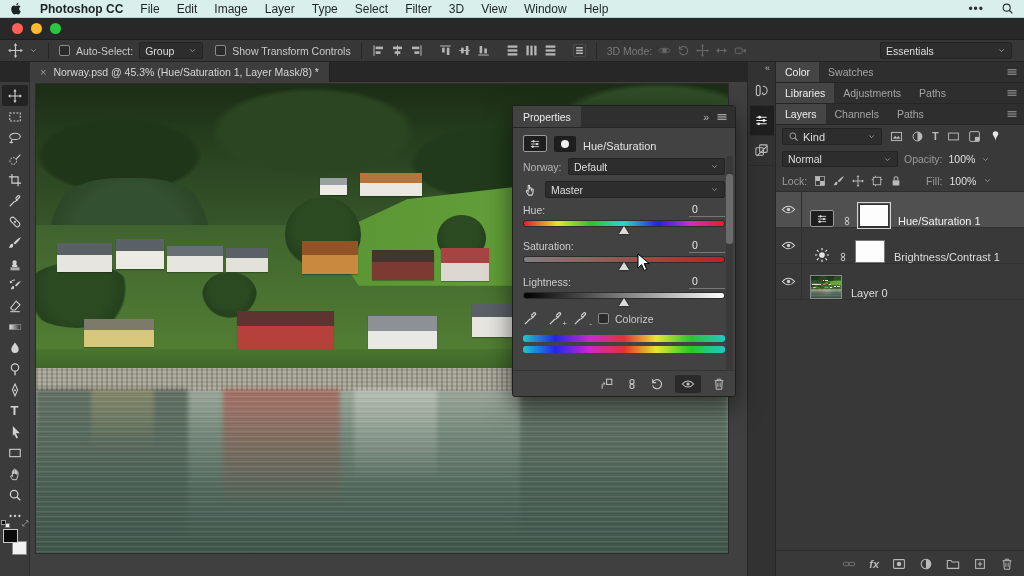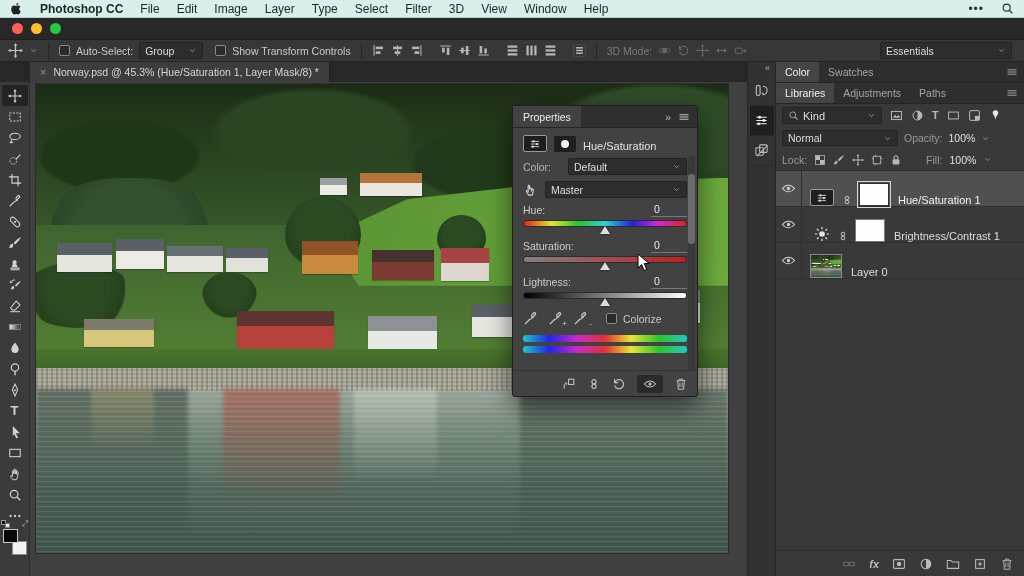--- a/index.html
+++ b/index.html
@@ -131,21 +131,21 @@
 .maskthumb{width:30px;height:23px;background:#fdfdfd;border:1px solid #777;margin-left:6px;flex:none}
 .maskthumb.selm{outline:1px solid #d6d6d6;outline-offset:1px;border-color:#333}
 .pthumb{width:32px;height:24px;position:relative;overflow:hidden;border:1px solid #8a8a8a;margin-left:8px;flex:none}
 .lname{margin-left:9px;white-space:nowrap}
 .layersempty{flex:1;background:#383838}
 .layersfooter{height:26px;border-top:1px solid #2c2c2c;display:flex;align-items:center;justify-content:flex-end;gap:13px;padding-right:10px;flex:none}
 .layersfooter .ic{width:14px;height:14px;color:#b9b9b9}
 .fx{font-size:11px;font-style:italic;font-weight:bold;color:#b9b9b9}
 .dimmed{opacity:.42}
 
-.props{position:absolute;left:512px;top:105px;width:186px;height:292px;background:#424242;border:1px solid #1f1f1f;border-radius:3px;box-shadow:0 10px 26px rgba(0,0,0,.55);z-index:10;display:flex;flex-direction:column;font-size:10.5px}
+.props{position:absolute;left:512px;top:105px;width:224px;height:292px;background:#424242;border:1px solid #1f1f1f;border-radius:3px;box-shadow:0 10px 26px rgba(0,0,0,.55);z-index:10;display:flex;flex-direction:column;font-size:10.5px}
 .phead{height:22px;background:#2f2f2f;display:flex;align-items:stretch;flex:none;border-bottom:1px solid #262626}
 .ptab2{background:#424242;display:flex;align-items:center;padding:0 10px;color:#ececec;font-size:10.5px}
 .phead .right{margin-left:auto;display:flex;align-items:center;gap:7px;padding-right:7px;color:#b5b5b5}
 .adjrow{display:flex;align-items:flex-end;gap:7px;padding:7px 10px 3px}
 .maskbadge{width:22px;height:16px;background:#1e1e1e;border-radius:2px;display:flex;align-items:center;justify-content:center}
 .maskbadge i{width:8px;height:8px;border-radius:50%;background:#f0f0f0}
 .adjtitle{color:#e2e2e2;font-size:11px}
 .prow{display:flex;align-items:center;gap:7px;padding:3px 10px}
 .plabel{color:#b5b5b5;width:38px;flex:none}
 .prow .dd{flex:1;height:17px}
@@ -154,21 +154,21 @@
 .srow1{display:flex;align-items:center;justify-content:space-between}
 .sval{width:36px;border-bottom:1px solid #787878;color:#e8e8e8;padding:0 0 1px 3px}
 .track{position:relative;height:7px;border-radius:3px;border:1px solid #2c2c2c;margin-top:3px;margin-bottom:10px}
 .tk-hue{background:linear-gradient(90deg,#e02020,#e6e62a 17%,#2ac42a 33%,#2ad4d4 50%,#2222e0 67%,#d428d4 83%,#e02020)}
 .tk-sat{background:linear-gradient(90deg,#808080,#c02020)}
 .tk-lit{background:linear-gradient(90deg,#000,#fff)}
 .thumbtri{position:absolute;left:50%;transform:translateX(-50%);top:5px;width:0;height:0;border-left:5px solid transparent;border-right:5px solid transparent;border-bottom:8px solid #dcdcdc;filter:drop-shadow(0 0 1px #111)}
 .edrow{display:flex;align-items:center;gap:10px;padding:2px 10px}
 .edrop{position:relative;width:15px;height:15px;color:#cfcfcf}
 .edsign{position:absolute;right:-4px;bottom:-2px;font-size:8px;color:#cfcfcf}
-.edrow .colorize{display:flex;align-items:center;gap:6px;margin-left:8px;color:#c9c9c9}
+.edrow .colorize{display:flex;align-items:center;gap:6px;margin-left:0;color:#c9c9c9}
 .specwrap{padding:7px 10px 0}
 .specbar{height:7px;border-radius:3px;margin-bottom:4px;background:linear-gradient(90deg,#1ec8c8,#2525e6 16%,#cc28cc 33%,#e23232 50%,#e6e632 66%,#2cc42c 83%,#1ec8c8)}
 .pfoot{margin-top:auto;border-top:1px solid #343434;height:26px;display:flex;align-items:center;justify-content:flex-end;gap:11px;padding:0 9px;flex:none}
 .pfoot .ic{width:14px;height:14px;color:#c5c5c5}
 .eyebtn{background:#2a2a2a;border-radius:3px;padding:2px 6px;display:flex;align-items:center}
 .pscroll{position:absolute;right:2px;top:50px;width:7px;height:215px;background:#393939;border-radius:3px}
 .pscroll i{position:absolute;left:0;top:18px;width:7px;height:70px;background:#6b6b6b;border-radius:3px;display:block}
 
 .cursor{position:absolute;left:637px;top:253px;z-index:60;width:14px;height:20px}
 </style>
@@ -777,20 +777,30 @@
   <div class="ptabrow">
     <span class="ptab active">Libraries</span>
     <span class="ptab">Adjustments</span>
     <span class="ptab">Paths</span>
     <span class="ic pmenu">
         <svg class="icsvg">
           <use href="#s-menu"></use>
         </svg>
       </span>
   </div>
+  <div class="ptabrow">
+    <span class="ptab active">Layers</span>
+    <span class="ptab">Channels</span>
+    <span class="ptab">Paths</span>
+    <span class="ic pmenu">
+        <svg class="icsvg">
+          <use href="#s-menu"></use>
+        </svg>
+      </span>
+  </div>
   <div class="filterrow">
     <span class="dd">
       <span class="ic" style="width:11px;height:11px;color:#9f9f9f">
           <svg class="icsvg">
             <use href="#s-mag"></use>
           </svg>
         </span>
       <span>Kind</span>
       <span class="ic chev">
           <svg class="icsvg">
@@ -1023,21 +1033,21 @@
             <use href="#s-adjsl"></use>
           </svg>
         </span>
       </span>
     <span class="maskbadge">
         <i></i>
       </span>
     <span class="adjtitle">Hue/Saturation</span>
   </div>
   <div class="prow">
-    <span class="plabel">Color:</span>
+    <span class="plabel">Norway:</span>
     <span class="dd">
       <span>Default</span>
       <span class="ic chev">
           <svg class="icsvg">
             <use href="#s-chev"></use>
           </svg>
         </span>
     </span>
   </div>
   <div class="prow">

